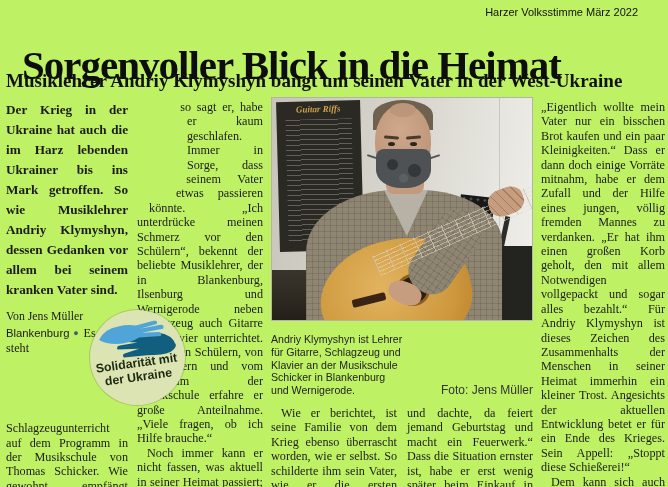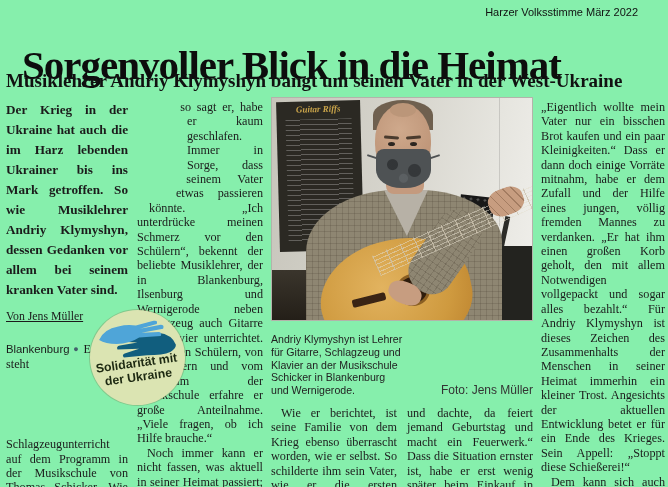--- a/index.html
+++ b/index.html
@@ -1,30 +1,30 @@
 <!DOCTYPE html>
 <html lang="de"><head>
 <meta charset="utf-8">
 <style>
   html,body{margin:0;padding:0;background:#e9e9e6;}
-  .page{position:relative;width:668px;height:487px;background:#86efac;overflow:hidden;
+  .page{position:relative;width:668px;height:487px;background:#bef264;overflow:hidden;
         font-family:"Liberation Serif",serif;color:#1c1c1c;}
   .masthead{position:absolute;top:6px;right:30px;font-family:"Liberation Sans",sans-serif;
         font-size:11px;color:#111;}
   .headline{position:absolute;top:14px;left:22px;width:650px;font-size:41px;font-weight:bold;
         letter-spacing:-1px;color:#0d0d0d;white-space:nowrap;}
   .subheadline{position:absolute;top:70px;left:6px;font-size:19px;font-weight:bold;color:#111;}
 
   .col{position:absolute;top:100px;font-size:12.2px;line-height:14.4px;text-align:justify;
        hyphens:auto;-webkit-hyphens:auto;color:#1b1b1b;}
   .col1{left:6px;width:122px;}
   .col2{left:137px;width:126px;}
   .col5{left:541px;width:124px;}
   .lede{font-weight:bold;font-size:13.2px;line-height:20px;margin:0 0 9px 0;text-align:justify;}
-  .byline{font-size:11.8px;margin:0 0 19px 0;text-align:left;text-decoration:underline;}
+  .byline{font-size:11.8px;margin:0 0 3px 0;text-align:left;}
   p.body{margin:0;}
   p.indent{text-indent:10px;}
   .dateline{font-family:"Liberation Sans",sans-serif;font-weight:normal;font-size:11.3px;}
   .dl-bullet{color:#44606c;font-size:9px;vertical-align:1px;}
 
   
   .badge{position:absolute;left:90px;top:310px;width:95px;height:95px;border-radius:50%;
          background:#dbe4b2;box-shadow:0 0 0 1px rgba(120,130,80,.35);z-index:5;}
   .badge-text{position:absolute;left:0;right:0;top:47px;text-align:center;
         font-family:"Liberation Sans",sans-serif;font-weight:bold;font-size:12.3px;line-height:13.5px;

